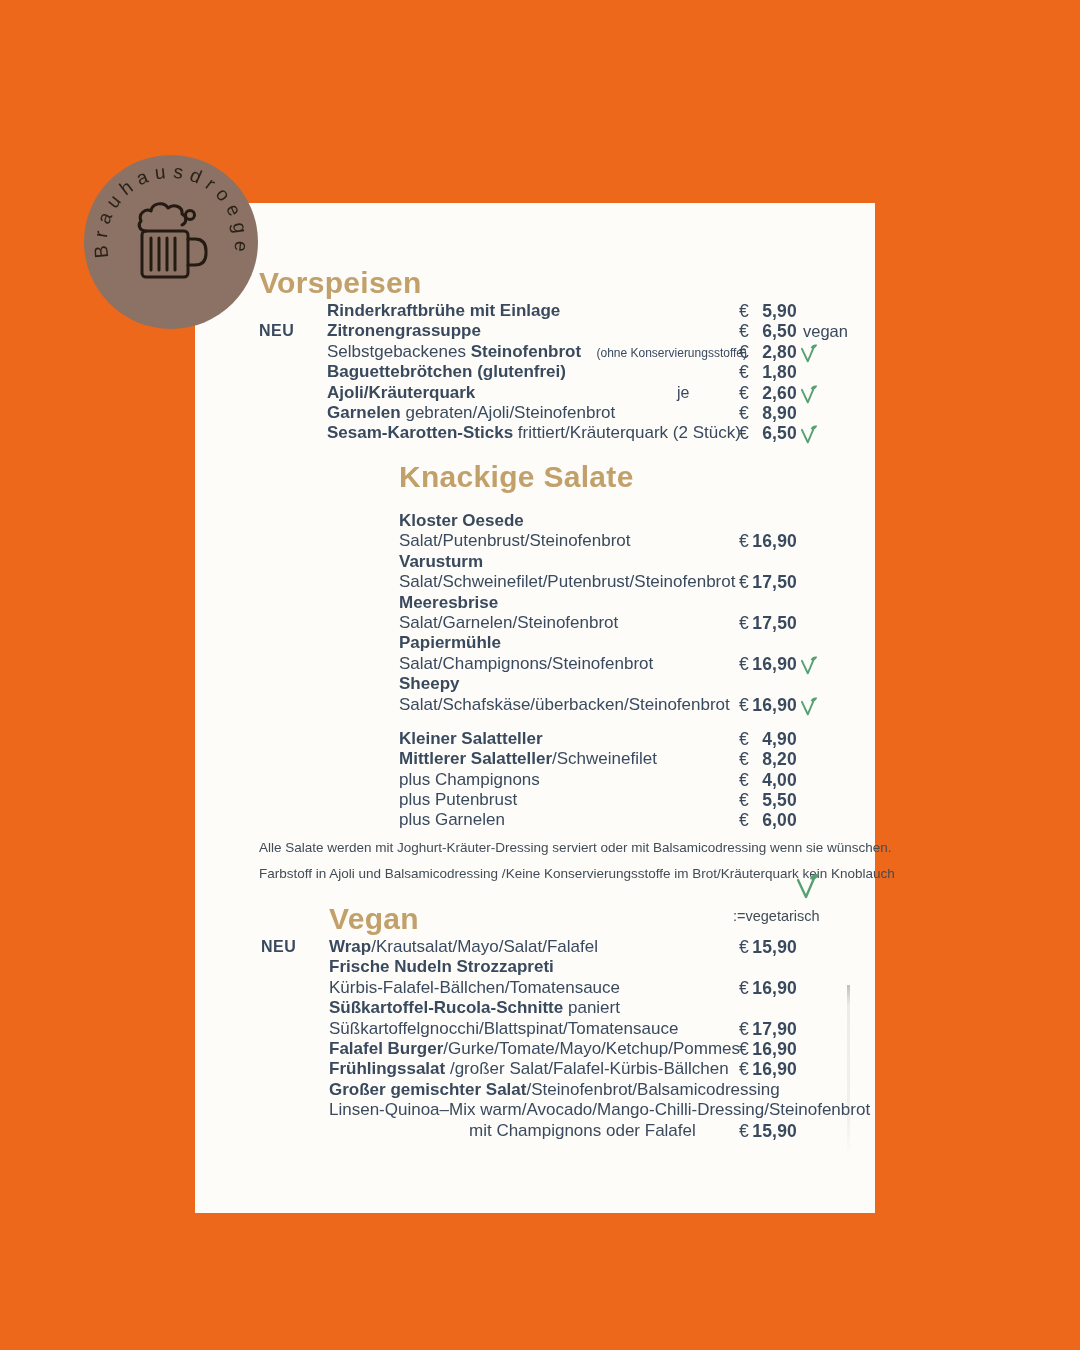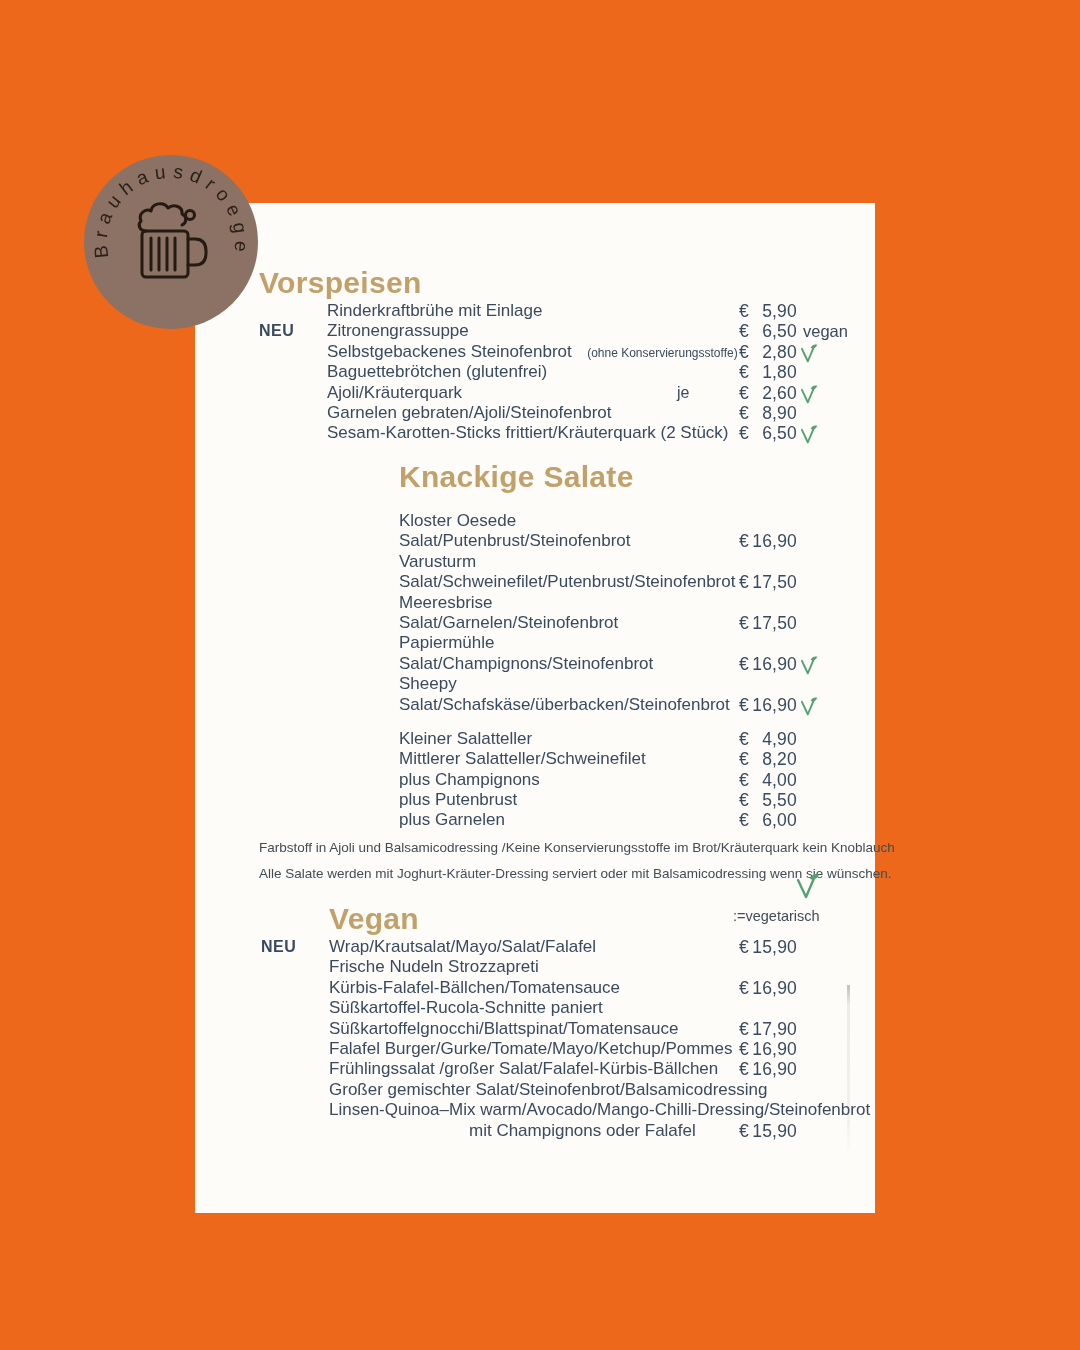--- a/index.html
+++ b/index.html
@@ -44,30 +44,30 @@
   .row{
     position:relative;height:20.4px;line-height:20.4px;
     font-size:17px;white-space:nowrap;
   }
   .gaprow{height:14px;}
   .badge{
     position:absolute;left:-68px;font-weight:700;font-size:16px;color:var(--ink);
     letter-spacing:.5px;
   }
   .txt{display:inline-block;}
-  .s-b{font-weight:400;}
+  .s-b{font-weight:700;}
   .s-n{font-weight:400;}
   .s-sm{font-weight:400;font-size:12px;margin-left:12px;}
   .mid{position:absolute;left:var(--midx);font-size:16px;}
   .price{
     position:absolute;left:var(--px);top:0;width:58px;
     display:flex;justify-content:space-between;
     font-size:17.5px;letter-spacing:.2px;
   }
-  .price .val{text-align:center;}
+  .price .val{text-align:center;font-weight:bold;}
   .after{position:absolute;left:calc(var(--px) + 64px);font-size:16.5px;}
   .veg{position:absolute;left:calc(var(--px) + 60px);top:0px;}
   .veg svg{display:block;}
   
   .notes{position:absolute;left:64px;top:637px;width:620px;color:var(--note);}
   .notes p{font-size:13.5px;line-height:16px;margin:0 0 10px 0;white-space:nowrap;}
   .legend{
     position:absolute;left:538px;top:668px;display:flex;align-items:flex-end;gap:2px;
     color:var(--note);font-size:14.5px;line-height:20px;flex-direction:column;
   }
@@ -212,22 +212,22 @@
         <div class="row"><span class="txt"><span class="s-b">Großer gemischter Salat</span><span class="s-n">/Steinofenbrot/Balsamicodressing</span></span></div>
         <div class="row"><span class="txt"><span class="s-n">Linsen-Quinoa–Mix warm/Avocado/Mango-Chilli-Dressing/Steinofenbrot</span></span></div>
         <div class="row"><span class="txt" style="padding-left: 140px;"><span class="s-n">mit Champignons oder Falafel</span></span><span class="price">
             <span class="cur">€</span>
             <span class="val">15,90</span>
           </span></div>
       </div>
     </div>
 
   <div class="notes">
+    <p>Alle Salate werden mit Joghurt-Kräuter-Dressing serviert oder mit Balsamicodressing wenn sie wünschen.</p>
     <p>Farbstoff in Ajoli und Balsamicodressing /Keine Konservierungsstoffe im Brot/Kräuterquark kein Knoblauch</p>
-    <p>Alle Salate werden mit Joghurt-Kräuter-Dressing serviert oder mit Balsamicodressing wenn sie wünschen.</p>
   </div>
 
   <div class="legend">
     <span>
       <svg width="26" height="28" viewBox="0 0 26 28">
         <path d="M4 9 L12 26 L21 5" fill="none" stroke="#55a171" stroke-width="2.4" stroke-linecap="round" stroke-linejoin="round"></path>
         <path d="M16 8 C 17 3.5, 22 2, 25 3.5 C 23.5 8, 19 9.5, 16 8 Z" fill="#55a171"></path>
       </svg>
     </span>
     <span>:=vegetarisch</span>

